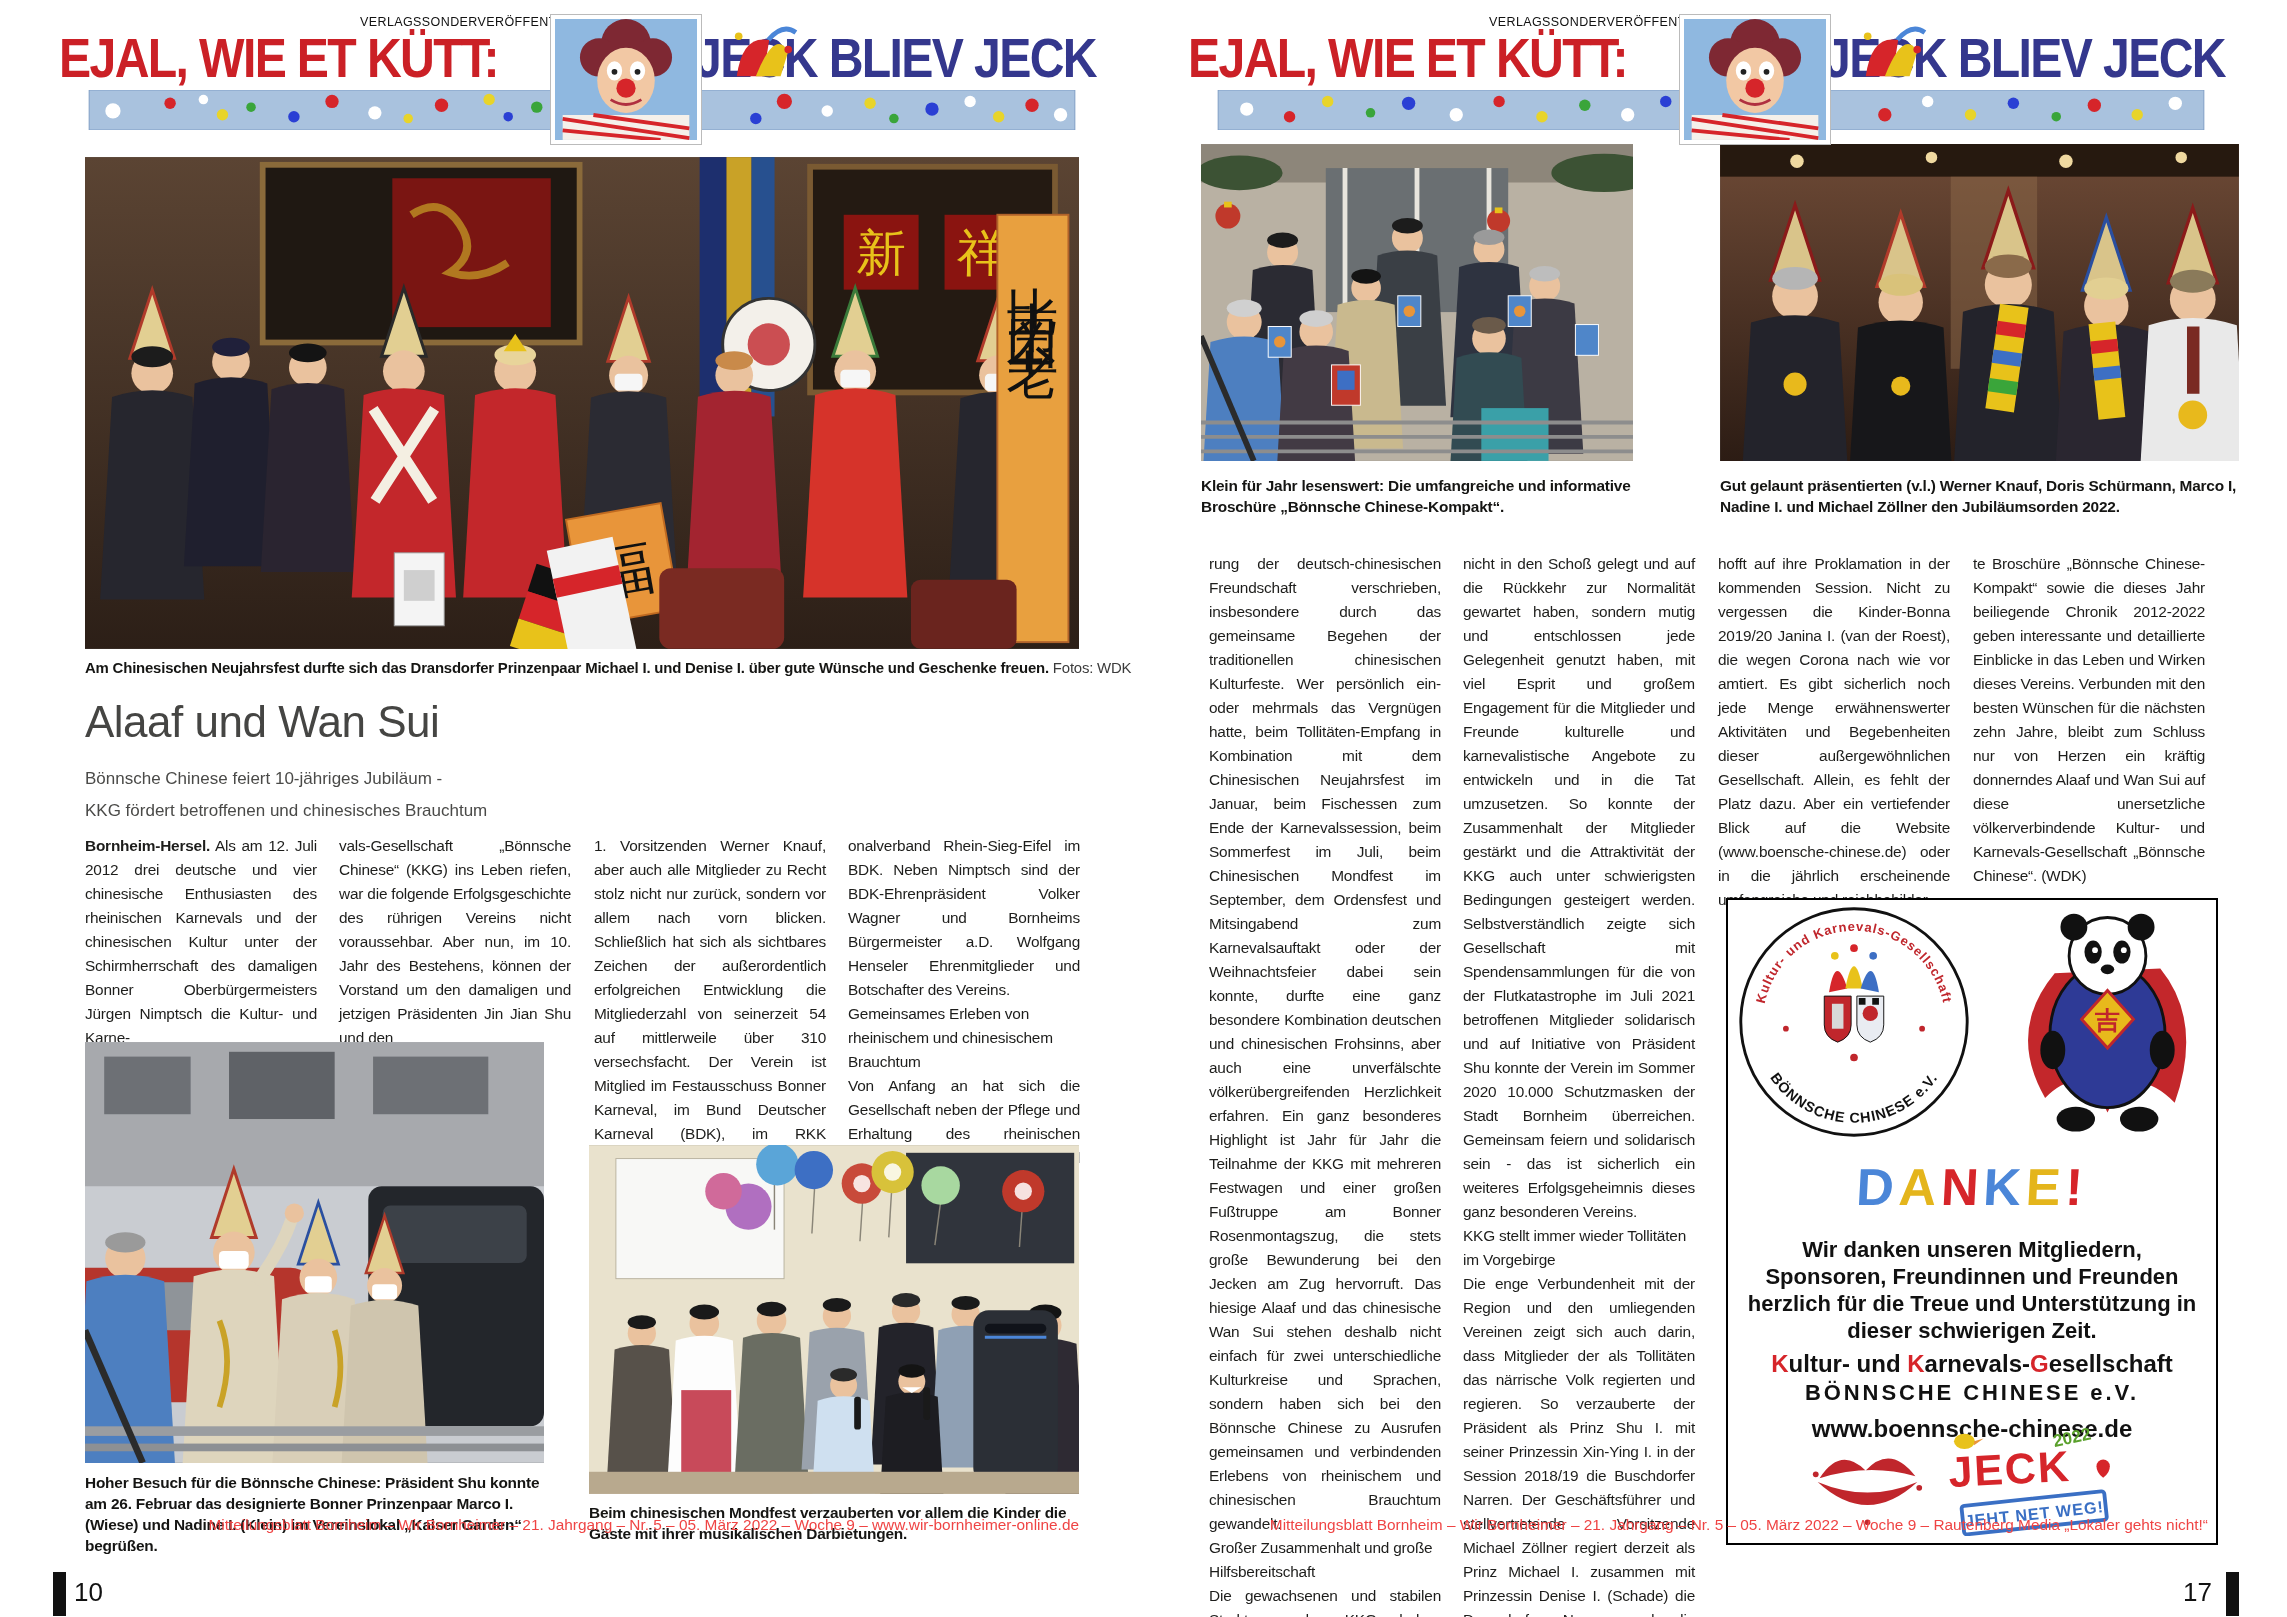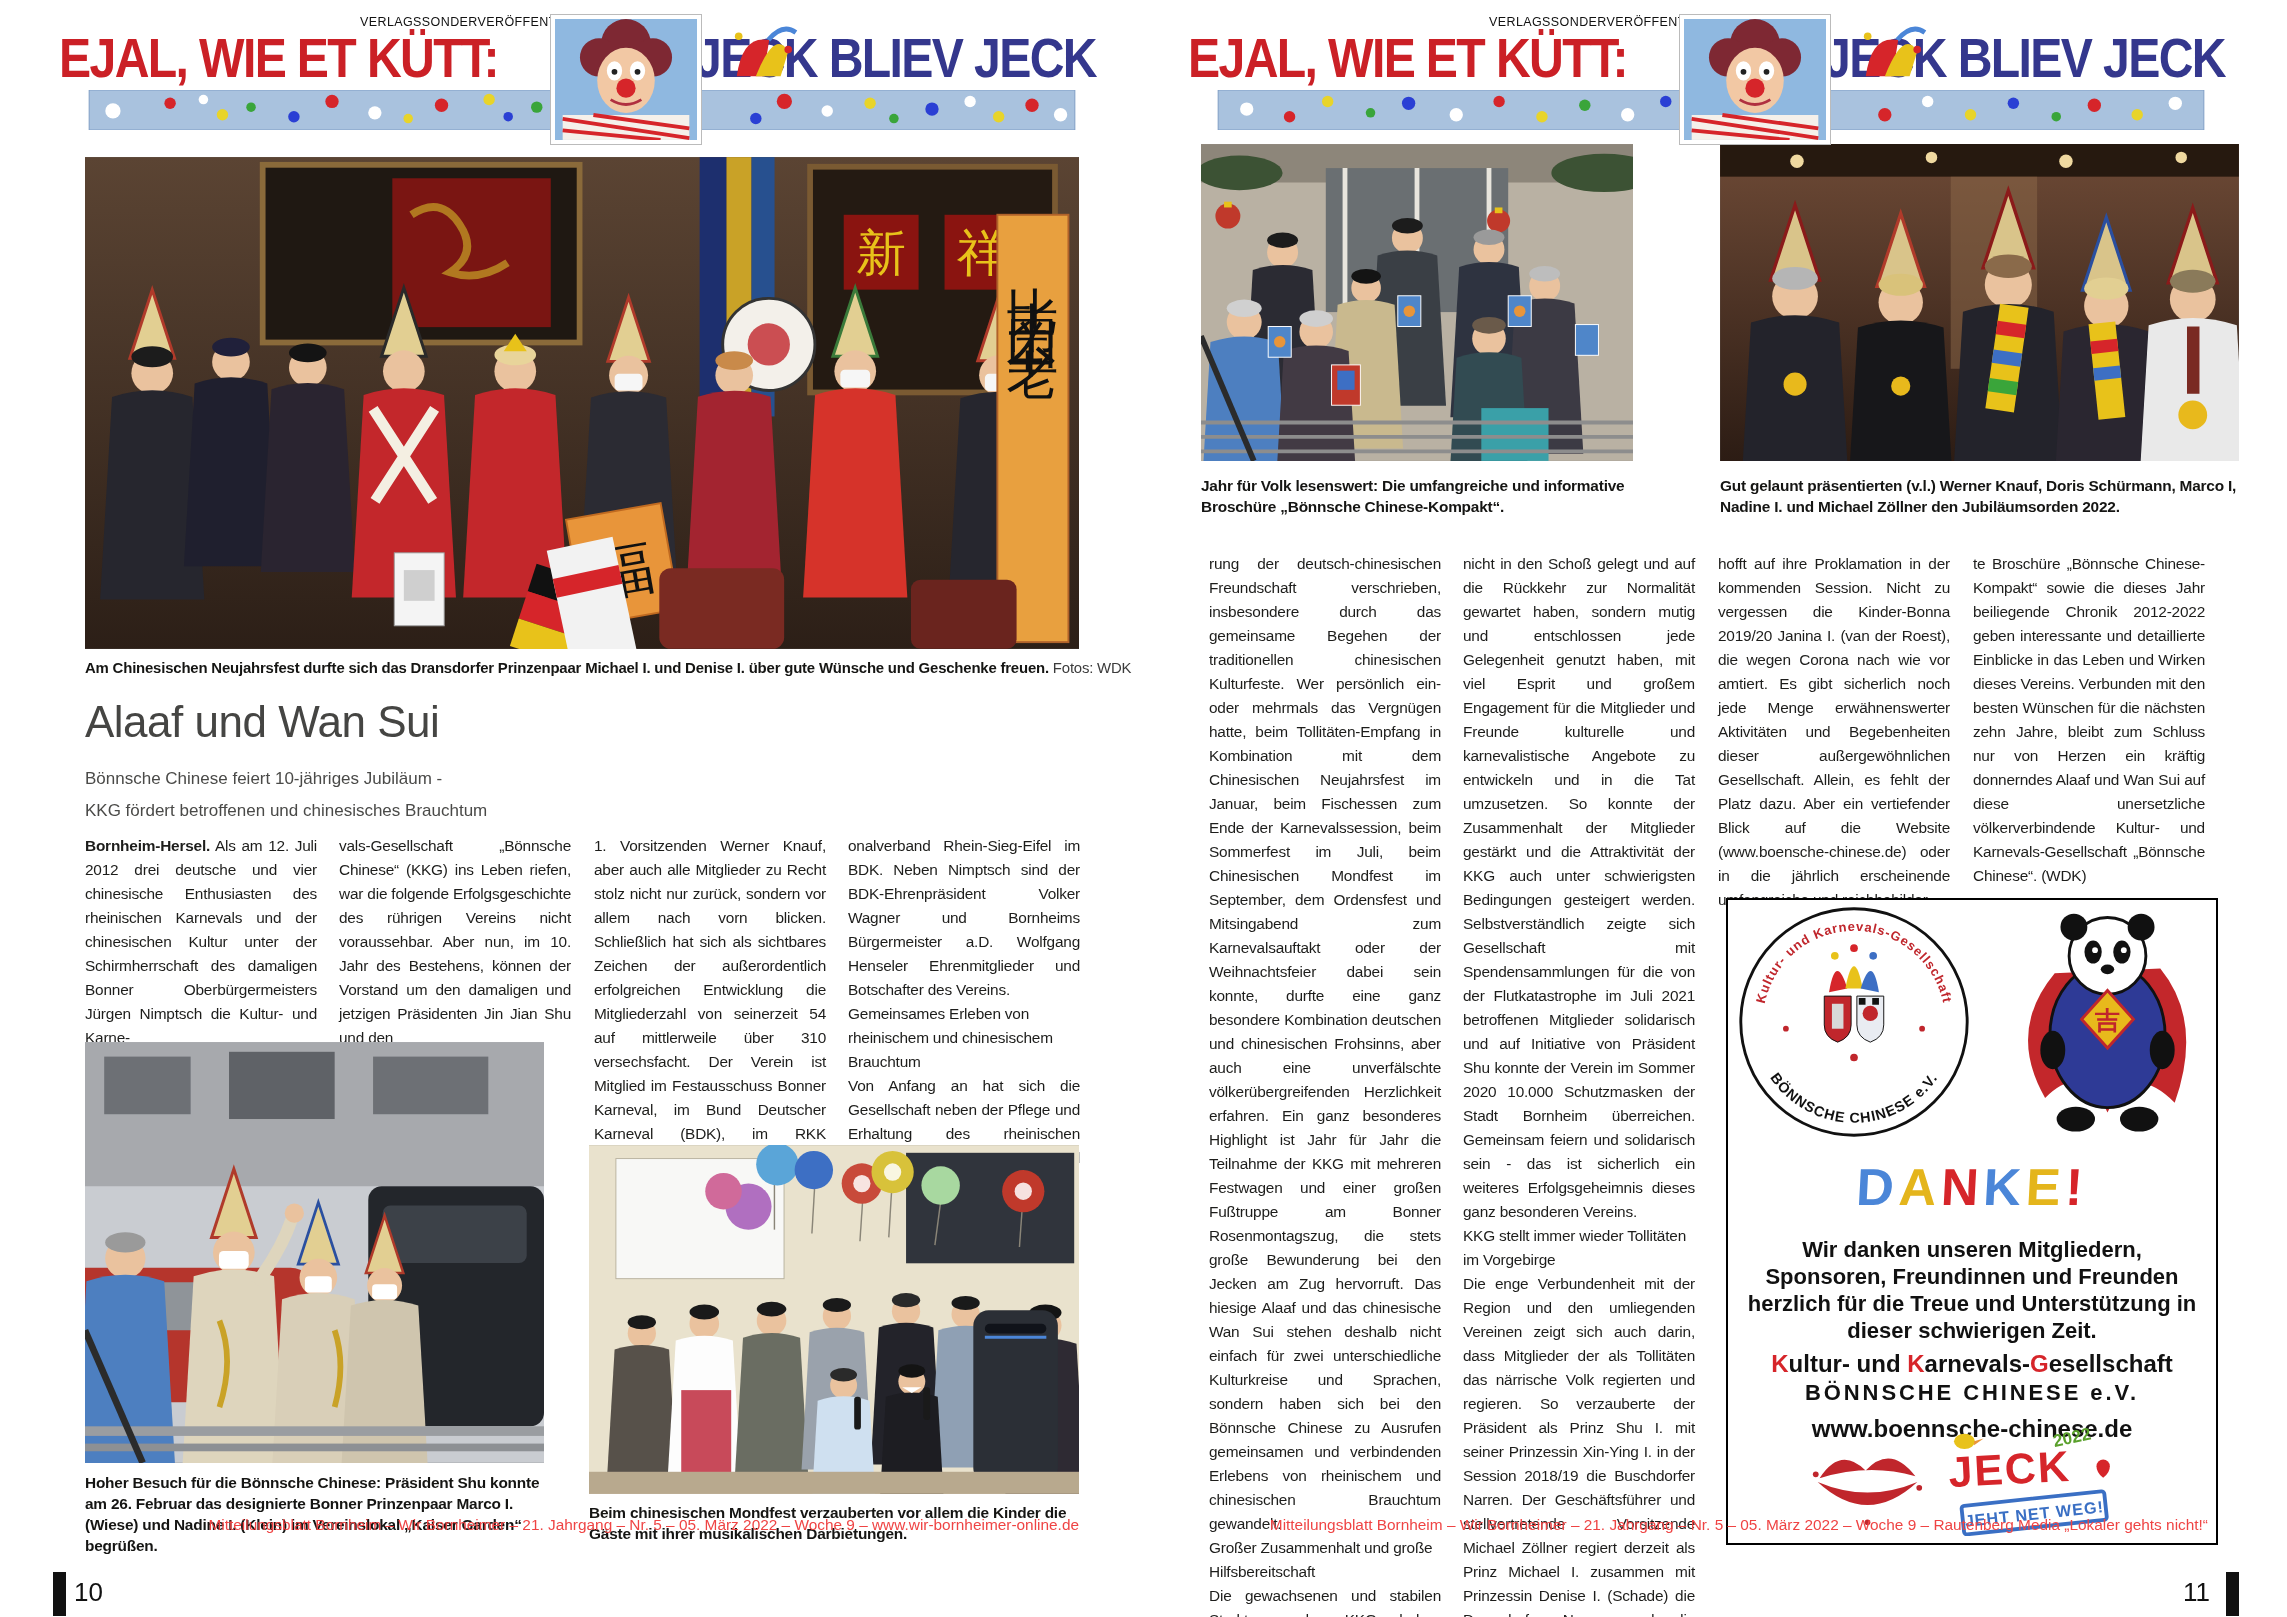--- a/index.html
+++ b/index.html
@@ -420,21 +420,21 @@
       <g transform="rotate(-6 402 230)">
         <rect x="388" y="186" width="28" height="100" fill="#e8c21a"></rect>
         <rect x="388" y="204" width="28" height="13" fill="#d6252a"></rect>
         <rect x="388" y="232" width="28" height="13" fill="#3d6fc4"></rect>
       </g>
       <use href="#fig" transform="translate(492,165) scale(1.7)" style="--hat:#d9c48a;--hatline:#8b1a1a;--hair:#8a7a5a;--coat:#e9e9e9"></use>
       <rect x="486" y="190" width="13" height="70" fill="#7a2a22"></rect>
       <circle cx="492" cy="282" r="15" fill="#e8b91c"></circle>
     </svg>
   </div>
-  <div class="caption" style="left:19px;top:475px;width:432px">Jahr für Volk lesenswert: Die umfangreiche und informative Broschüre „Bönnsche Chinese-Kompakt“.</div>
+  <div class="caption" style="left:19px;top:475px;width:432px">Klein für Jahr lesenswert: Die umfangreiche und informative Broschüre „Bönnsche Chinese-Kompakt“.</div>
   <div class="caption" style="left:538px;top:475px;width:519px">Gut gelaunt präsentierten (v.l.) Werner Knauf, Doris Schürmann, Marco I, Nadine I. und Michael Zöllner den Jubiläumsorden 2022.</div>
 
   <div class="col c1">
     <p>rung der deutsch-chinesischen Freundschaft verschrieben, insbesondere durch das gemeinsame Begehen der traditionellen chinesischen Kulturfeste. Wer persönlich ein- oder mehrmals das Vergnügen hatte, beim Tollitäten-Empfang in Kombination mit dem Chinesischen Neujahrsfest im Januar, beim Fischessen zum Ende der Karnevalssession, beim Sommerfest im Juli, beim Chinesischen Mondfest im September, dem Ordensfest und Mitsingabend zum Karnevalsauftakt oder der Weihnachtsfeier dabei sein konnte, durfte eine ganz besondere Kombination deutschen und chinesischen Frohsinns, aber auch eine unverfälschte völkerübergreifenden Herzlichkeit erfahren. Ein ganz besonderes Highlight ist Jahr für Jahr die Teilnahme der KKG mit mehreren Festwagen und einer großen Fußtruppe am Bonner Rosenmontagszug, die stets große Bewunderung bei den Jecken am Zug hervorruft. Das hiesige Alaaf und das chinesische Wan Sui stehen deshalb nicht einfach für zwei unterschiedliche Kulturkreise und Sprachen, sondern haben sich bei den Bönnsche Chinese zu Ausrufen gemeinsamen und verbindenden Erlebens von rheinischem und chinesischen Brauchtum gewandelt.</p>
     <p class="bh">Großer Zusammenhalt und große Hilfsbereitschaft</p>
     <p>Die gewachsenen und stabilen Strukturen der KKG haben sicherlich einen großen Anteil daran gehabt, dass der Verein auch einigermaßen gut durch die Corona-Pandemie gekommen ist. Entscheidend war aber, dass der Vorstand und alle Aktiven die Hände</p>
   </div>
   <div class="col c2">
     <p>nicht in den Schoß gelegt und auf die Rückkehr zur Normalität gewartet haben, sondern mutig und entschlossen jede Gelegenheit genutzt haben, mit viel Esprit und großem Engagement für die Mitglieder und Freunde kulturelle und karnevalistische Angebote zu entwickeln und in die Tat umzusetzen. So konnte der Zusammenhalt der Mitglieder gestärkt und die Attraktivität der KKG auch unter schwierigsten Bedingungen gesteigert werden. Selbstverständlich zeigte sich Gesellschaft mit Spendensammlungen für die von der Flutkatastrophe im Juli 2021 betroffenen Mitglieder solidarisch und auf Initiative von Präsident Shu konnte der Verein im Sommer 2020 10.000 Schutzmasken der Stadt Bornheim überreichen. Gemeinsam feiern und solidarisch sein - das ist sicherlich ein weiteres Erfolgsgeheimnis dieses ganz besonderen Vereins.</p>
     <p class="bh">KKG stellt immer wieder Tollitäten im Vorgebirge</p>
@@ -522,16 +522,16 @@
         <path d="M162,42 a7,7 0 0 1 14,0 q0,7 -7,12 q-7,-5 -7,-12" fill="#d6252a"></path>
         <g transform="rotate(-6 95 92)">
           <rect x="22" y="76" width="150" height="30" rx="3" fill="#fff" stroke="#3a6fc4" stroke-width="4"></rect>
           <text x="97" y="98" text-anchor="middle" font-size="17" font-weight="800" fill="#3a6fc4" letter-spacing="1">JEHT NET WEG!</text>
         </g>
       </svg>
     </div>
   </div>
 
   <div class="footer-text">Mitteilungsblatt Bornheim – Wir Bornheimer – 21. Jahrgang – Nr. 5 – 05. März 2022 – Woche 9 – Rautenberg Media „Lokaler gehts nicht!“</div>
-  <div class="pagenum" style="left:1001px">11</div>
+  <div class="pagenum" style="left:1001px">17</div>
   <div class="fbar" style="left:1044px"></div>
 </div>
 
 
 </body></html>

